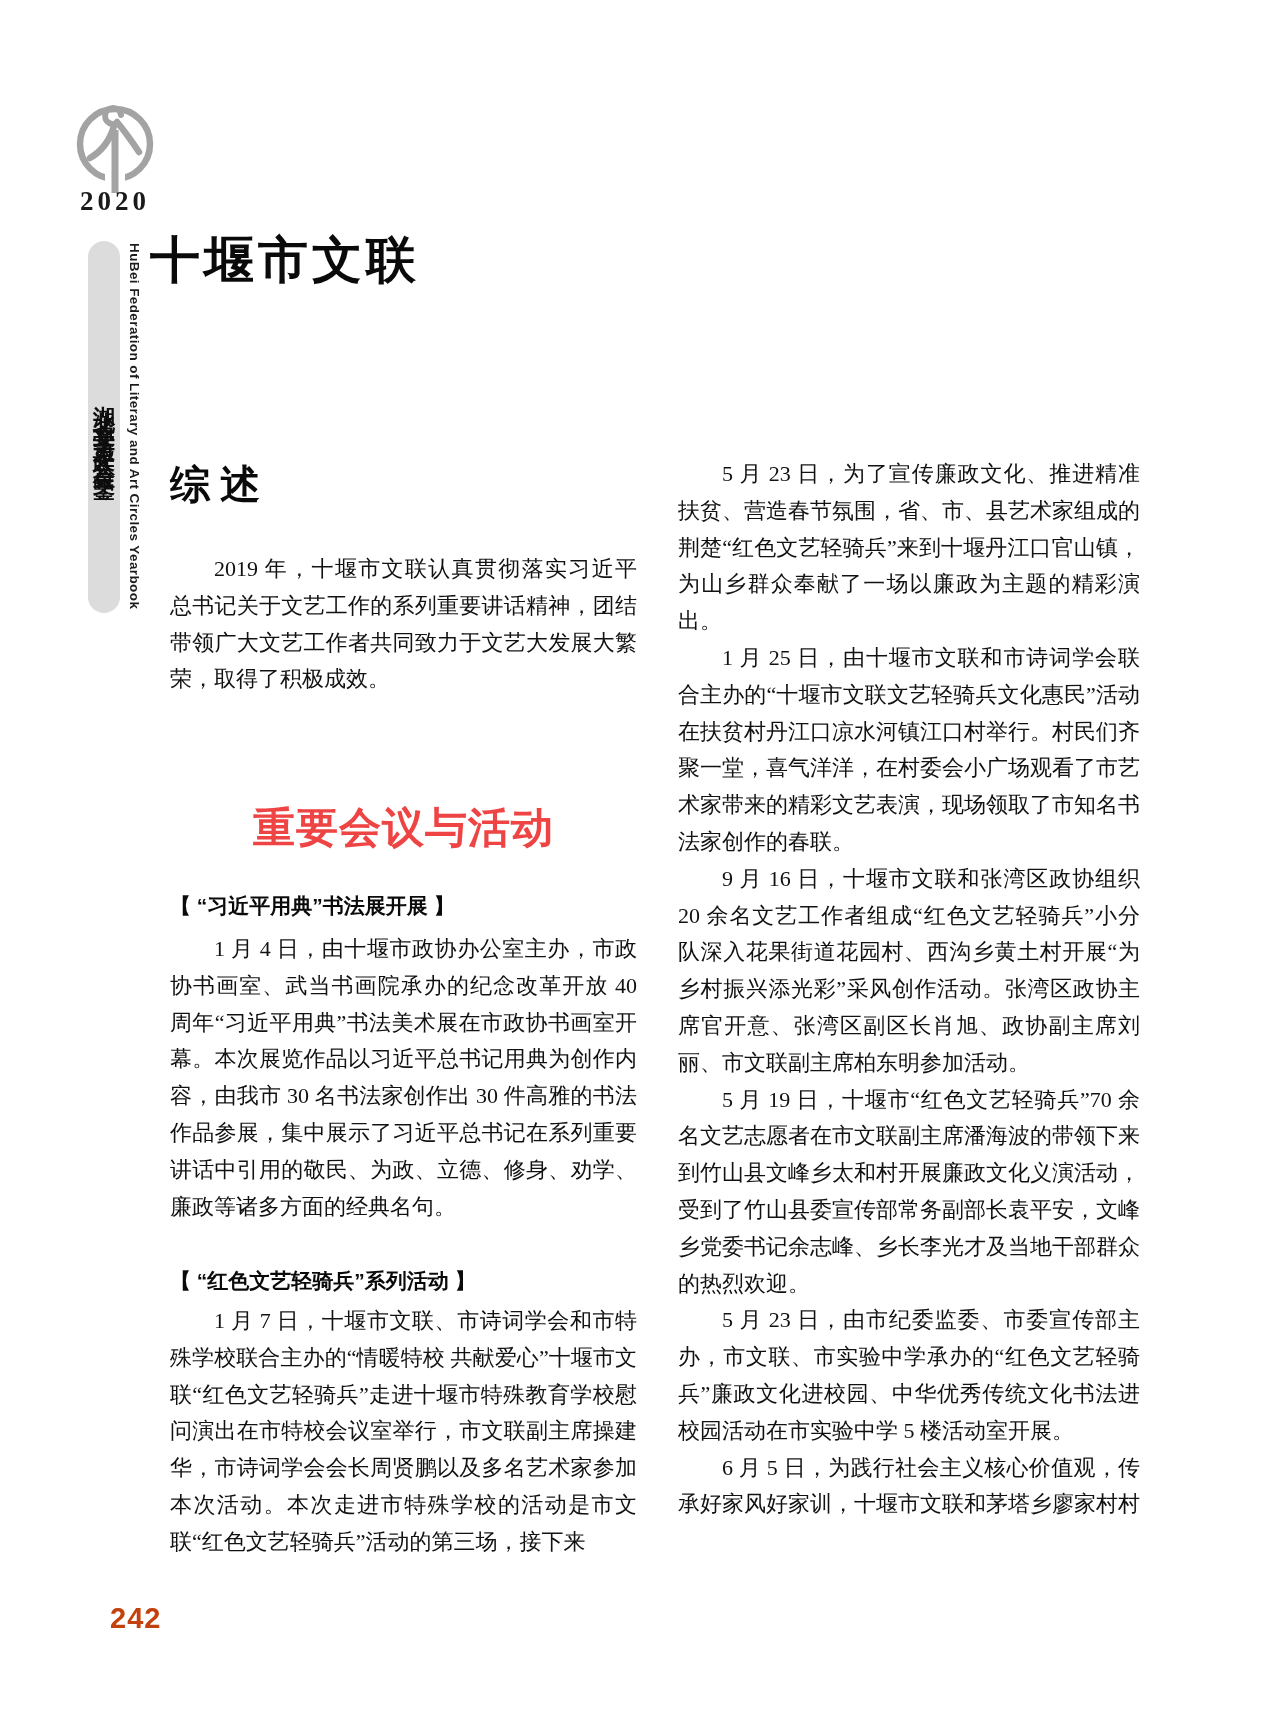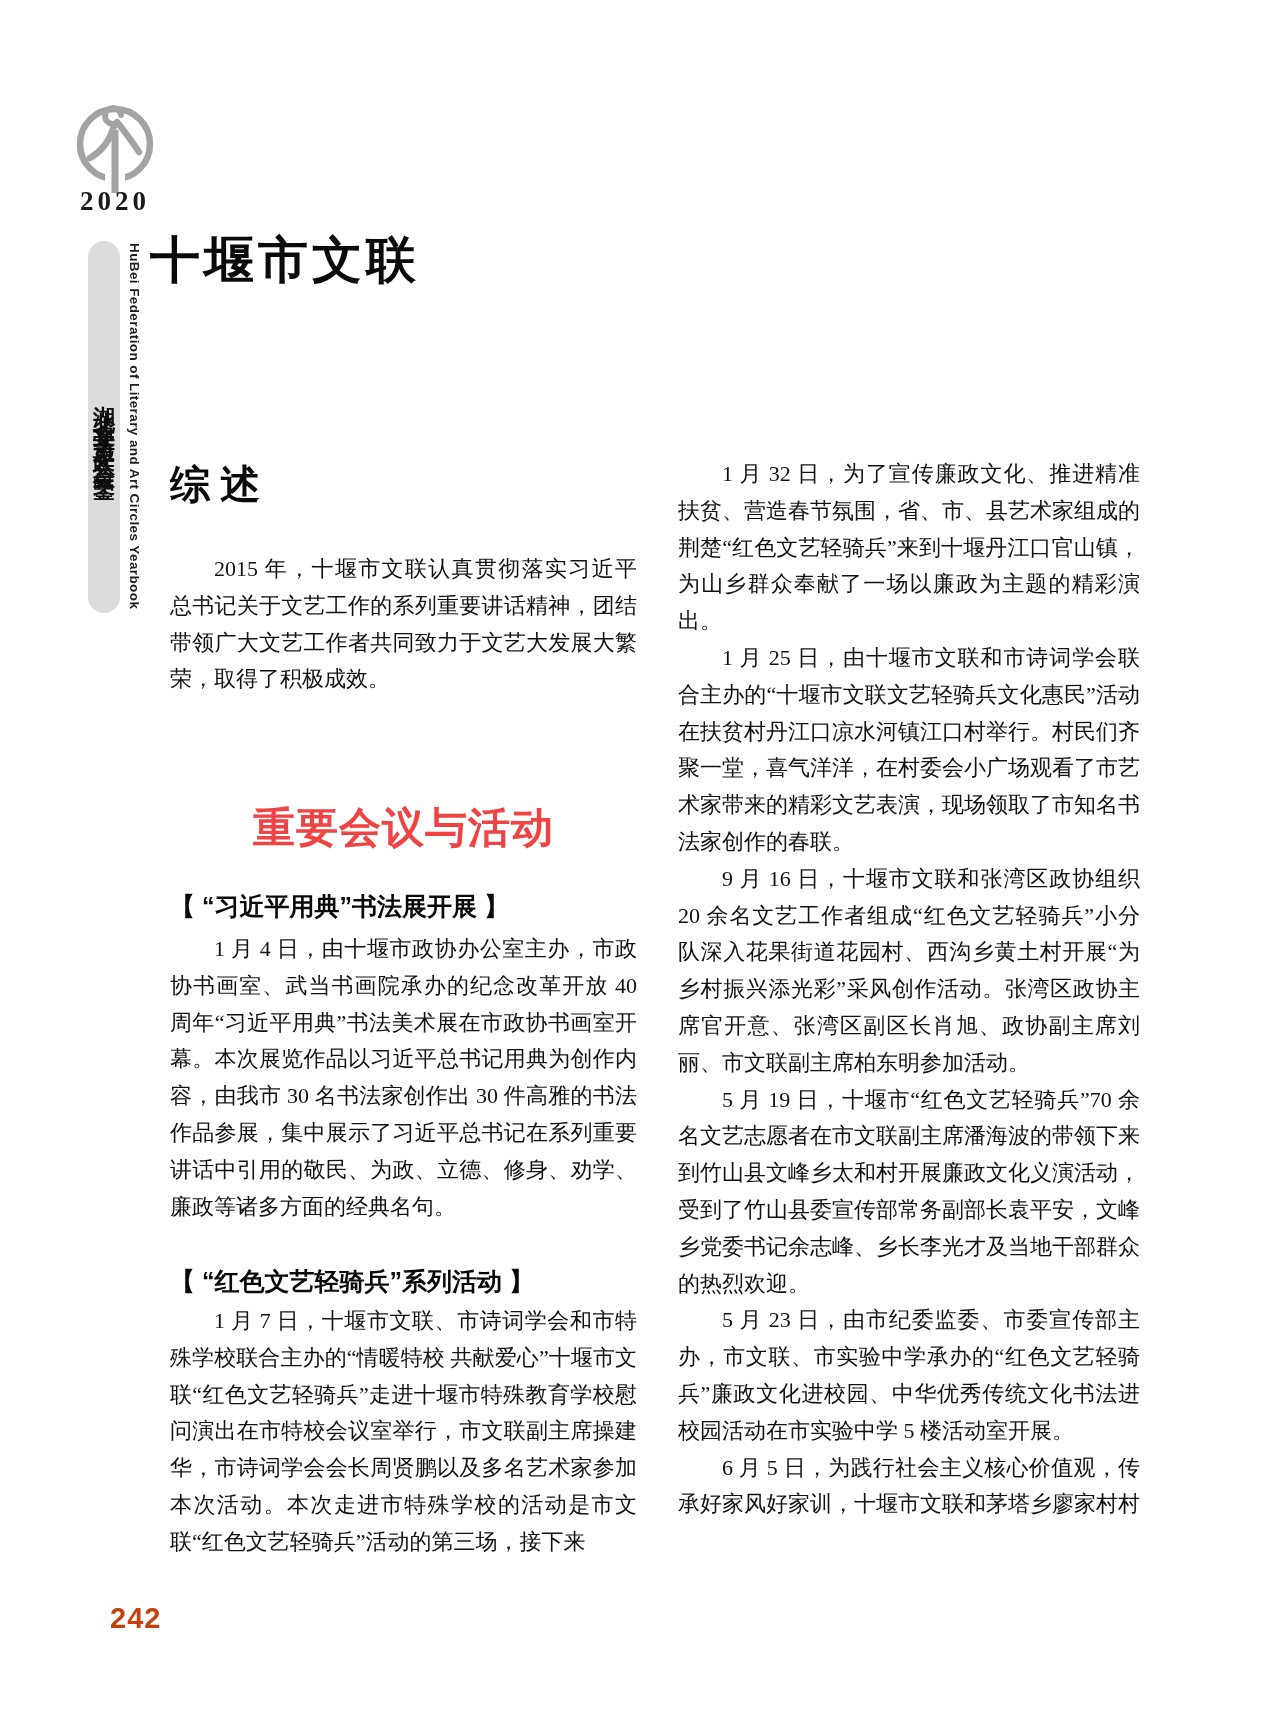--- a/index.html
+++ b/index.html
@@ -54,21 +54,21 @@
     line-height:50px;
   }
   .h-sans{
     text-align:center;
     font-family:"Liberation Sans","DejaVu Sans",sans-serif;
     font-weight:bold;font-size:42px;letter-spacing:1px;color:#ef4444;
     line-height:50px;
   }
   .subhead{
     font-family:"Liberation Sans","DejaVu Sans",sans-serif;
-    font-weight:bold;font-size:25px;color:#0a0a0a;line-height:30px;
+    font-weight:bold;font-size:21px;color:#0a0a0a;line-height:30px;
     white-space:nowrap;
   }
   .body-text{
     font-size:22px;line-height:36.8px;
     text-align:justify;color:#111111;
   }
   .body-text p{margin:0;text-indent:2em;}
   .body-text p.cont{text-indent:0;}
   .col-right{position:absolute;left:678px;top:456px;width:462px;}
   
@@ -101,40 +101,40 @@
   </div>
 
   <div class="side-en">HuBei Federation of Literary and Art Circles Yearbook</div>
 
   <div class="page-title">十堰市文联</div>
 
   <div class="col-left">
     <div class="h-serif" style="top:460px;">综述</div>
 
     <div class="body-text" style="top:551px;">
-      <p>2015 年，十堰市文联认真贯彻落实习近平总书记关于文艺工作的系列重要讲话精神，团结带领广大文艺工作者共同致力于文艺大发展大繁荣，取得了积极成效。</p>
+      <p>2019 年，十堰市文联认真贯彻落实习近平总书记关于文艺工作的系列重要讲话精神，团结带领广大文艺工作者共同致力于文艺大发展大繁荣，取得了积极成效。</p>
     </div>
 
     <div class="h-sans" style="top:803px;">重要会议与活动</div>
 
     <div class="subhead" style="top:891px;">【 “习近平用典”书法展开展 】</div>
 
     <div class="body-text" style="top:931px;">
       <p>1 月 4 日，由十堰市政协办公室主办，市政协书画室、武当书画院承办的纪念改革开放 40 周年“习近平用典”书法美术展在市政协书画室开幕。本次展览作品以习近平总书记用典为创作内容，由我市 30 名书法家创作出 30 件高雅的书法作品参展，集中展示了习近平总书记在系列重要讲话中引用的敬民、为政、立德、修身、劝学、廉政等诸多方面的经典名句。</p>
     </div>
 
     <div class="subhead" style="top:1266px;">【 “红色文艺轻骑兵”系列活动 】</div>
 
     <div class="body-text" style="top:1303px;">
       <p>1 月 7 日，十堰市文联、市诗词学会和市特殊学校联合主办的“情暖特校 共献爱心”十堰市文联“红色文艺轻骑兵”走进十堰市特殊教育学校慰问演出在市特校会议室举行，市文联副主席操建华，市诗词学会会长周贤鹏以及多名艺术家参加本次活动。本次走进市特殊学校的活动是市文联“红色文艺轻骑兵”活动的第三场，接下来</p>
     </div>
   </div>
 
   <div class="col-right body-text">
-    <p>1 月 32 日，为了宣传廉政文化、推进精准扶贫、营造春节氛围，省、市、县艺术家组成的荆楚“红色文艺轻骑兵”来到十堰丹江口官山镇，为山乡群众奉献了一场以廉政为主题的精彩演出。</p>
+    <p>5 月 23 日，为了宣传廉政文化、推进精准扶贫、营造春节氛围，省、市、县艺术家组成的荆楚“红色文艺轻骑兵”来到十堰丹江口官山镇，为山乡群众奉献了一场以廉政为主题的精彩演出。</p>
     <p>1 月 25 日，由十堰市文联和市诗词学会联合主办的“十堰市文联文艺轻骑兵文化惠民”活动在扶贫村丹江口凉水河镇江口村举行。村民们齐聚一堂，喜气洋洋，在村委会小广场观看了市艺术家带来的精彩文艺表演，现场领取了市知名书法家创作的春联。</p>
     <p>9 月 16 日，十堰市文联和张湾区政协组织 20 余名文艺工作者组成“红色文艺轻骑兵”小分队深入花果街道花园村、西沟乡黄土村开展“为乡村振兴添光彩”采风创作活动。张湾区政协主席官开意、张湾区副区长肖旭、政协副主席刘丽、市文联副主席柏东明参加活动。</p>
     <p>5 月 19 日，十堰市“红色文艺轻骑兵”70 余名文艺志愿者在市文联副主席潘海波的带领下来到竹山县文峰乡太和村开展廉政文化义演活动，受到了竹山县委宣传部常务副部长袁平安，文峰乡党委书记余志峰、乡长李光才及当地干部群众的热烈欢迎。</p>
     <p>5 月 23 日，由市纪委监委、市委宣传部主办，市文联、市实验中学承办的“红色文艺轻骑兵”廉政文化进校园、中华优秀传统文化书法进校园活动在市实验中学 5 楼活动室开展。</p>
     <p>6 月 5 日，为践行社会主义核心价值观，传承好家风好家训，十堰市文联和茅塔乡廖家村村</p>
   </div>
 
   <div class="page-num">242</div>
 
 </div>

